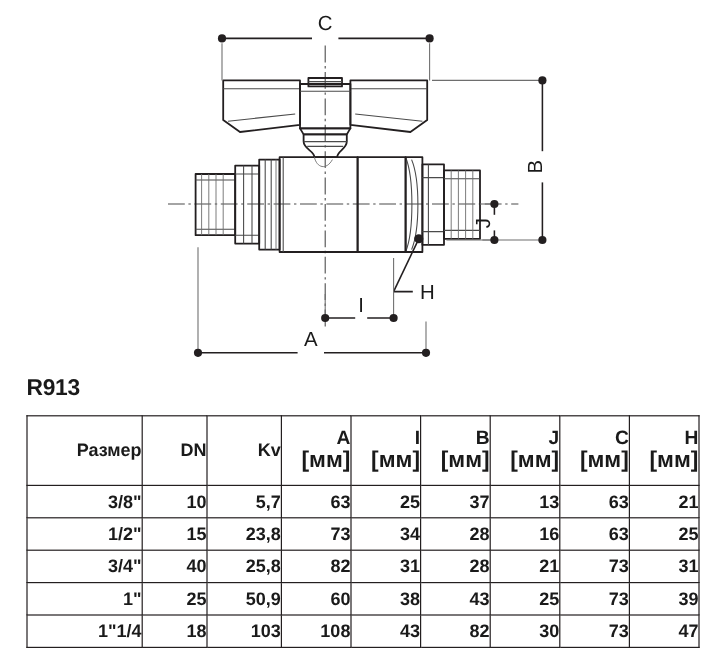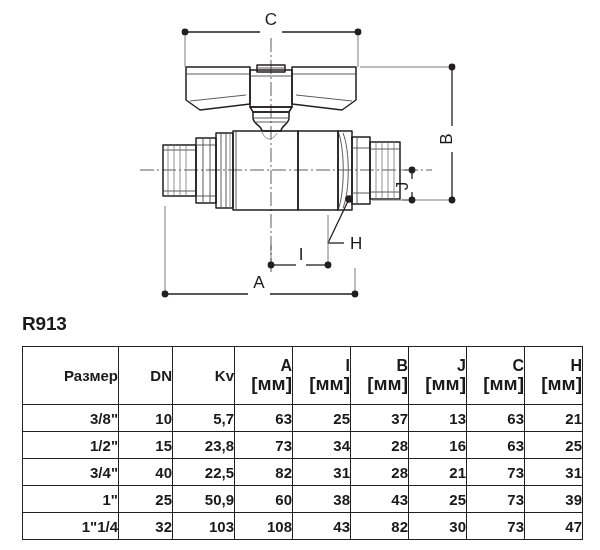--- a/index.html
+++ b/index.html
@@ -321,42 +321,42 @@
           <td>73</td>
           <td>34</td>
           <td>28</td>
           <td>16</td>
           <td>63</td>
           <td>25</td>
         </tr>
         <tr>
           <td>3/4"</td>
           <td>40</td>
-          <td>22,5</td>
+          <td>25,8</td>
           <td>82</td>
           <td>31</td>
           <td>28</td>
           <td>21</td>
           <td>73</td>
           <td>31</td>
         </tr>
         <tr>
           <td>1"</td>
           <td>25</td>
           <td>50,9</td>
           <td>60</td>
           <td>38</td>
           <td>43</td>
           <td>25</td>
           <td>73</td>
           <td>39</td>
         </tr>
         <tr>
           <td>1"1/4</td>
-          <td>32</td>
+          <td>18</td>
           <td>103</td>
           <td>108</td>
           <td>43</td>
           <td>82</td>
           <td>30</td>
           <td>73</td>
           <td>47</td>
         </tr>
       </tbody>
   </table>

